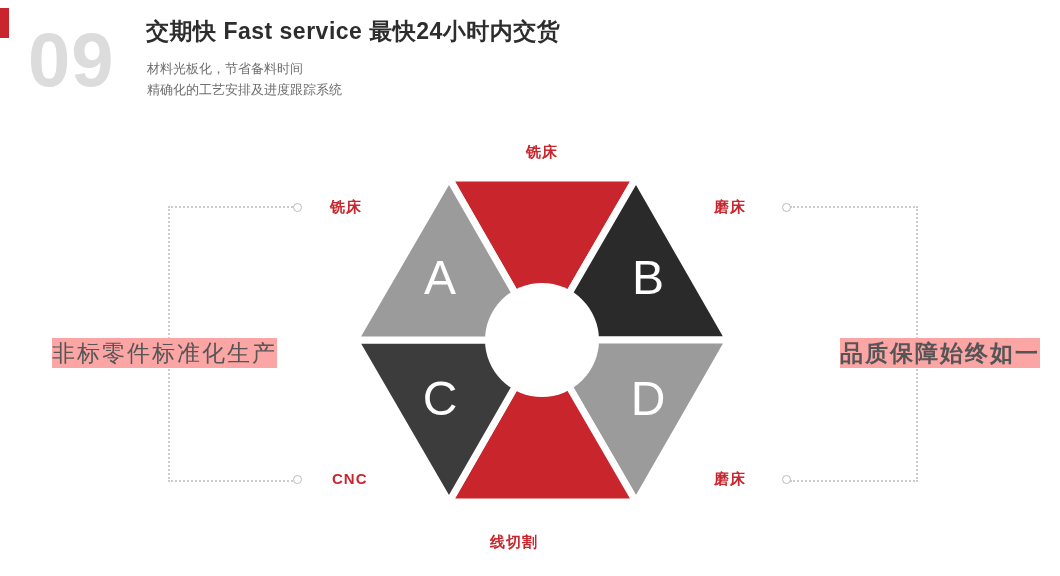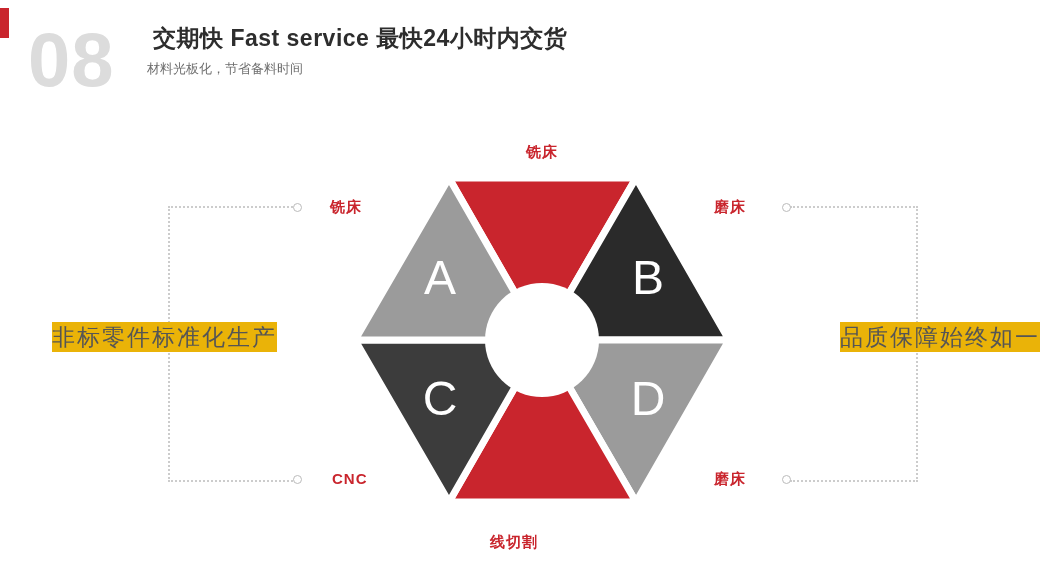--- a/index.html
+++ b/index.html
@@ -16,37 +16,37 @@
     position: absolute; left: 0; top: 8px;
     width: 9px; height: 30px;
     background: var(--accent, #c9252d);
   }
   .big-number {
     position: absolute; left: 28px; top: 22px;
     font-size: 76px; line-height: 1; font-weight: 700;
     color: #dcdcdc; letter-spacing: 1px;
   }
   .title {
-    position: absolute; left: 146px; top: 16px; margin: 7px;
+    position: absolute; left: 146px; top: 16px; margin: 0;
     font-size: 23px; font-weight: 700; color: #2d2d2d;
     letter-spacing: 0.5px; white-space: nowrap;
   }
   .bullets {
     position: absolute; left: 147px; top: 58px;
     font-size: 13px; line-height: 21px; color: #6e6e6e;
   }
 
   .side-text {
-    position: absolute; top: 322px;
+    position: absolute; top: 338px;
     font-size: 23px; line-height: 30px; color: #555555;
     letter-spacing: 2px; white-space: nowrap;
-    background: #eab308; z-index: 3;
+    background: #fca5a5; z-index: 3;
   }
   .side-text.left  { left: 52px; }
-  .side-text.right { left: 840px; }
+  .side-text.right { left: 840px; font-weight: bold; }
 
   .bracket {
     position: absolute; top: 206px; height: 272px; width: 126px;
     z-index: 1;
   }
   .bracket.left {
     left: 168px;
     border-left: 2px dotted #cccccc;
     border-top: 2px dotted #cccccc;
     border-bottom: 2px dotted #cccccc;
@@ -89,26 +89,27 @@
     text-anchor: middle; dominant-baseline: central;
   }
 </style>
 </head>
 <body>
 
 <div class="slide">
 
   <div class="accent-bar"></div>
 
-  <div class="big-number">08</div>
+  <div class="big-number">09</div>
 
   <h1 class="title">交期快  Fast service 最快24小时内交货</h1>
 
   <div class="bullets">
     <div>材料光板化，节省备料时间</div>
+    <div>精确化的工艺安排及进度跟踪系统</div>
   </div>
 
   <div class="bracket left"></div>
   <div class="bracket right"></div>
   <div class="node-dot dot-lt"></div>
   <div class="node-dot dot-lb"></div>
   <div class="node-dot dot-rt"></div>
   <div class="node-dot dot-rb"></div>
 
   <div class="side-text left">非标零件标准化生产</div>

